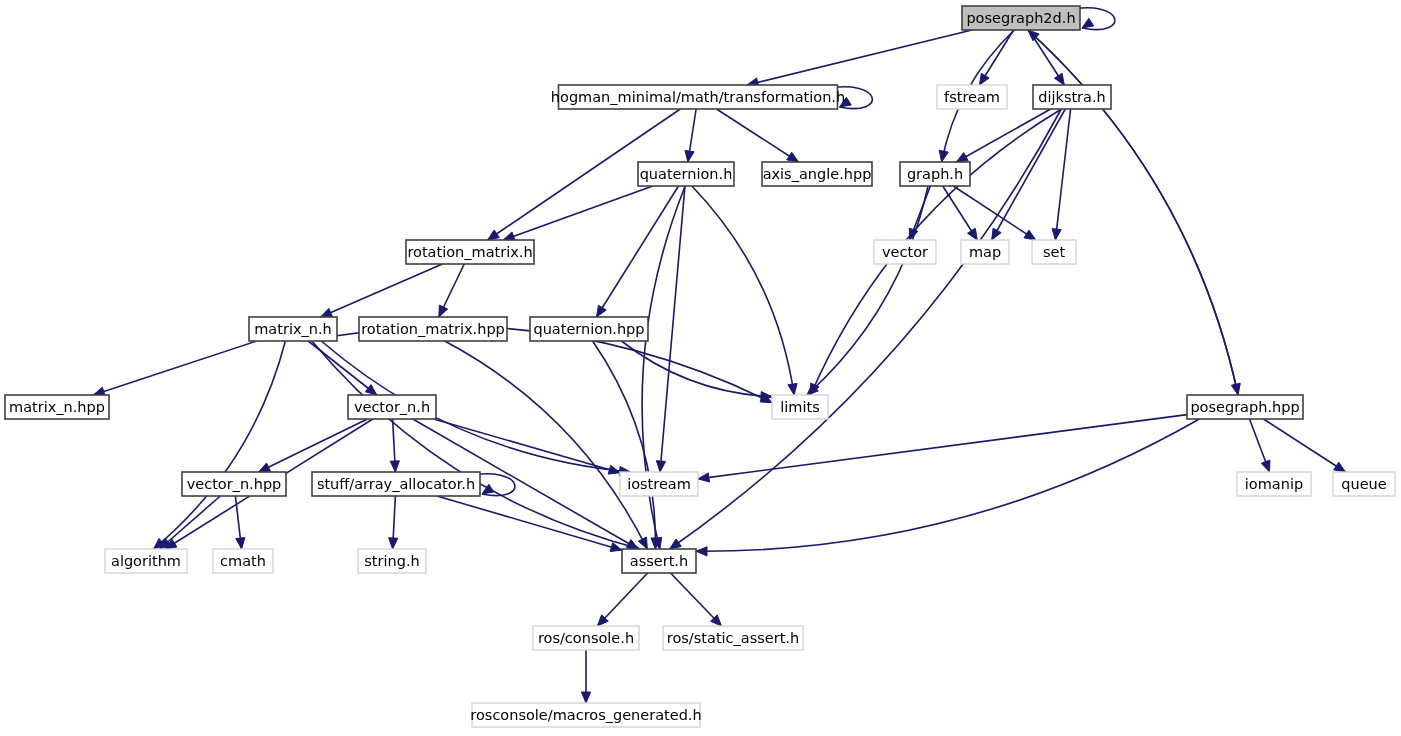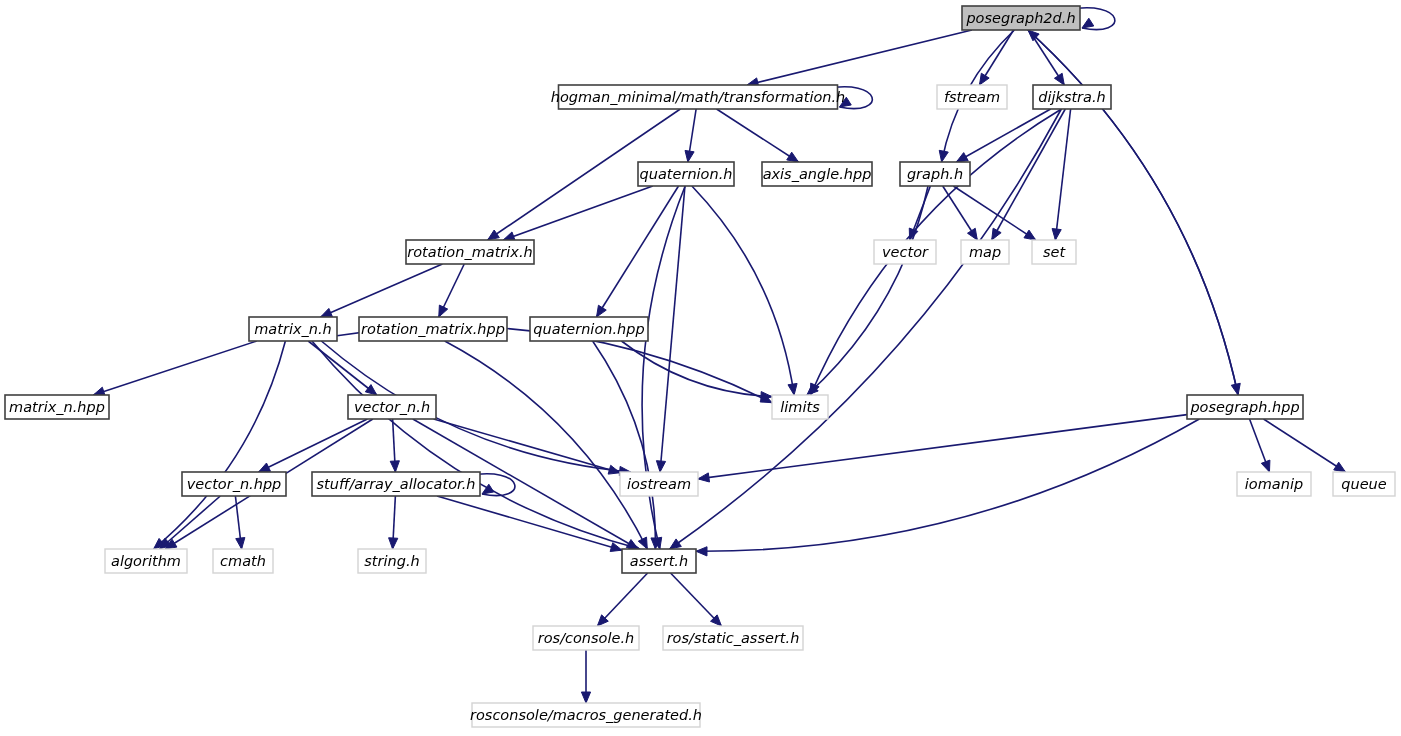--- a/index.html
+++ b/index.html
@@ -10,21 +10,20 @@
   body {
     width: 1401px;
     height: 736px;
     font-family: "DejaVu Sans", "Liberation Sans", sans-serif;
     overflow: hidden;
   }
   #graph-root {
     position: relative;
     width: 1401px;
     height: 736px;
-    font-style: italic;
   }
   svg#depgraph {
     display: block;
     width: 1401px;
     height: 736px;
   }
   .edge-path {
     fill: none;
     stroke: #191970;
     stroke-width: 1.6;

